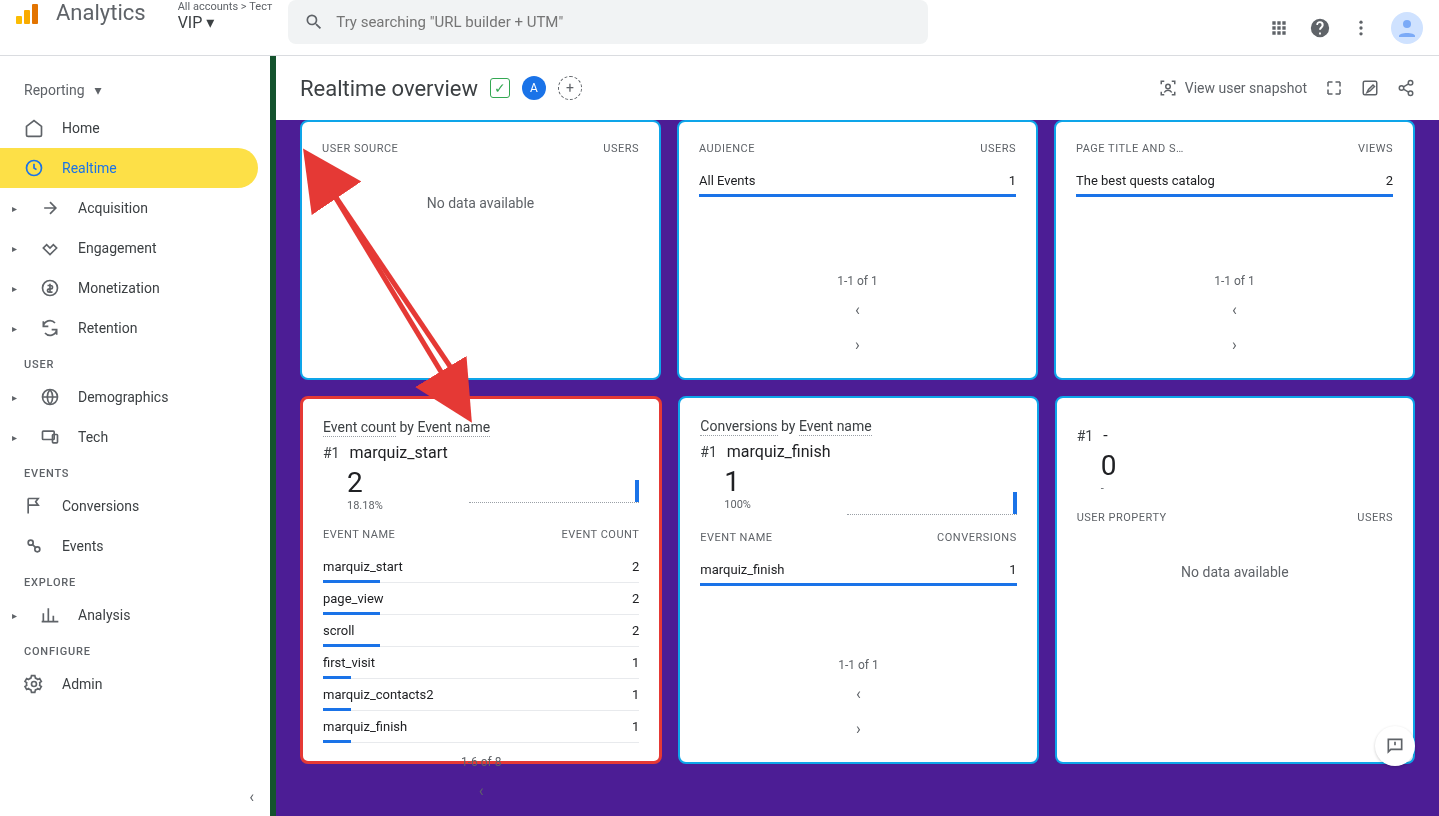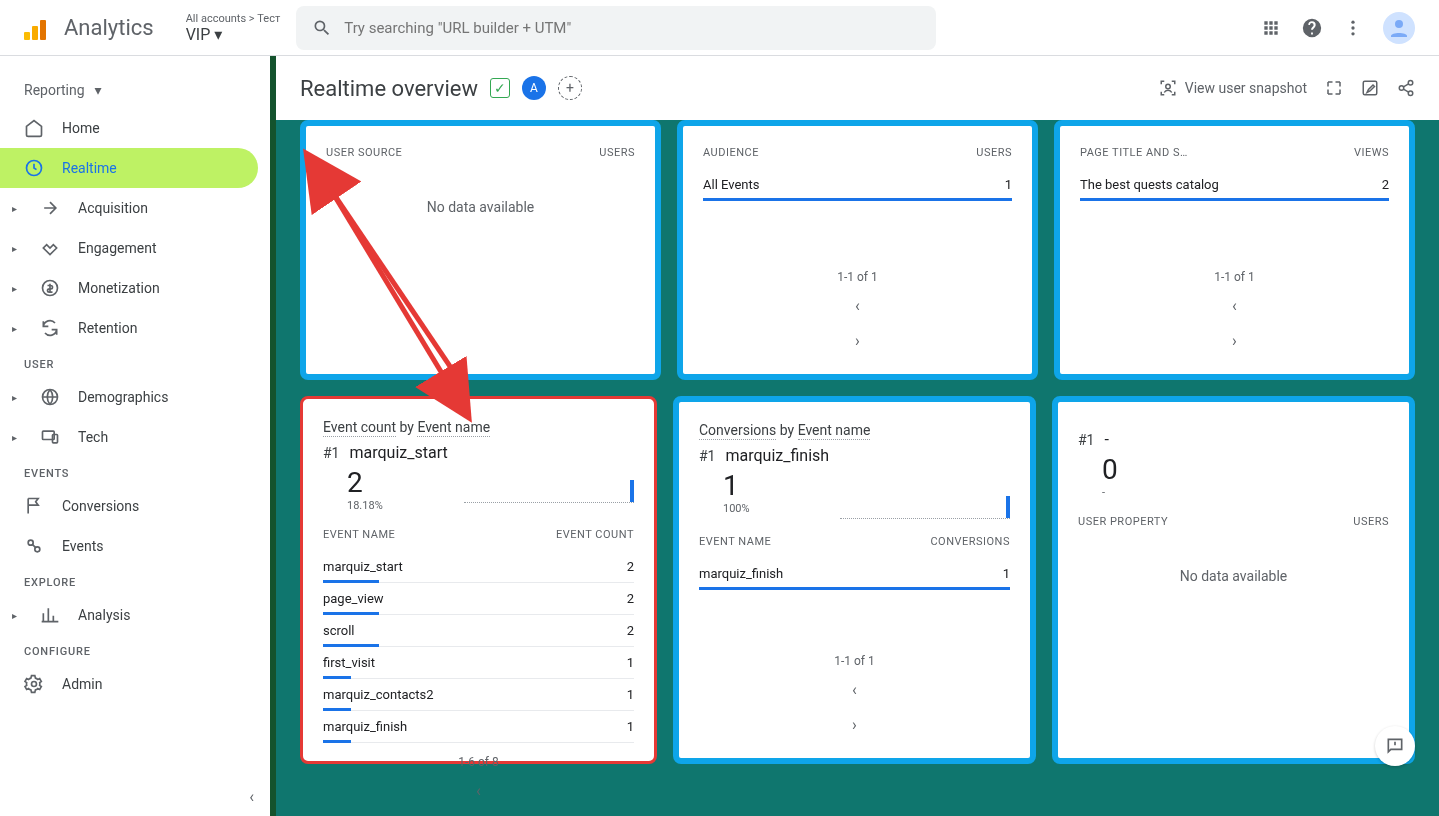--- a/index.html
+++ b/index.html
@@ -1,18 +1,18 @@
 <!DOCTYPE html>
 <html><head>
 <meta charset="utf-8">
 <style>
 * { box-sizing: border-box; margin: 0; padding: 0; font-family: 'Google Sans', Roboto, Arial, sans-serif; }
 body { background: #fff; color: #202124; overflow: hidden; }
 
-.topbar { height: 56px; display: flex; align-items: center; padding: 0 24px; border-bottom: 1px solid #dadce0; gap: 16px; }
+.topbar { height: 56px; display: flex; padding: 0 16px; border-bottom: 1px solid #dadce0; gap: 16px; }
 .logo { width: 24px; height: 24px; display: flex; align-items: flex-end; gap: 2px; }
 .logo span { display: inline-block; width: 6px; background: #f4b400; border-radius: 1px; }
 .logo span:nth-child(1){height:8px;background:#fbbc04}
 .logo span:nth-child(2){height:14px;background:#f9ab00}
 .logo span:nth-child(3){height:20px;background:#e37400}
 .logo-text { font-size: 22px; color: #5f6368; font-weight: 400; }
 .account-picker { display: flex; flex-direction: column; font-size: 12px; color: #5f6368; margin-left: 16px; }
 .account-picker .top { font-size: 11px; }
 .account-picker .bottom { font-size: 16px; color: #3c4043; display: flex; align-items: center; gap: 4px; }
 .search-wrap { flex: 1; max-width: 640px; }
@@ -21,37 +21,37 @@
 .topbar-right { margin-left: auto; display: flex; align-items: center; gap: 20px; color: #5f6368; }
 .avatar { width: 32px; height: 32px; border-radius: 50%; background: #cfe2ff; display: flex; align-items: center; justify-content: center; }
 
 .layout { display: flex; height: calc(100vh - 56px); }
 .sidebar { width: 276px; border-right: 6px solid #14532d; padding-top: 16px; overflow-y: auto; background: #fff; position: relative; }
 .sidebar-section-title { font-size: 11px; font-weight: 500; color: #5f6368; letter-spacing: 0.8px; padding: 10px 24px 6px; text-transform: uppercase; }
 .sidebar-item { display: flex; align-items: center; gap: 18px; padding: 10px 24px; font-size: 14px; color: #3c4043; cursor: pointer; border-radius: 0 24px 24px 0; margin-right: 12px; }
 .sidebar-item.indent { padding-left: 12px; }
 .sidebar-item .chev { width: 10px; color: #5f6368; font-size: 10px; }
 .sidebar-item .icon { width: 20px; height: 20px; color: #5f6368; display:flex;align-items:center;justify-content:center;}
-.sidebar-item.active { background: #bef264; color: #1a73e8; }
+.sidebar-item.active { background: #fde047; color: #1a73e8; }
 .sidebar-item.active .icon { color: #1a73e8; }
 .sidebar-item.reporting { color: #5f6368; font-size: 14px; gap: 10px; }
 .sidebar-collapse { position: absolute; bottom: 10px; right: 16px; color: #5f6368; cursor: pointer; }
 
-.main { flex: 1; display: flex; flex-direction: column; background: #0f766e; overflow: hidden;}
+.main { flex: 1; display: flex; flex-direction: column; background: #4c1d95; overflow: hidden;}
 .main-header { height: 64px; background: #fff; display: flex; align-items: center; padding: 0 24px; gap: 12px; }
 .main-title { font-size: 22px; color: #3c4043; }
 .badge { width:20px;height:20px;border:1px solid #34a853;border-radius:3px;display:flex;align-items:center;justify-content:center;color:#34a853;font-size:14px}
 .pill { width: 24px; height: 24px; border-radius: 50%; background: #1a73e8; color: #fff; font-size: 12px; display: flex; align-items: center; justify-content: center; }
 .pill-add { width: 24px; height: 24px; border-radius: 50%; border: 1px dashed #5f6368; color: #5f6368; font-size: 14px; display: flex; align-items: center; justify-content: center; cursor: pointer; }
 .main-header-right { margin-left: auto; display: flex; align-items: flex-start; gap: 18px; color: #5f6368; font-size: 14px; }
 .icon-btn { cursor: pointer; display: flex; align-items: center; gap:8px;}
 
 .content { flex: 1; padding: 0 24px 24px; overflow-y: auto; position: relative; }
 .card-row { display: flex; gap: 16px; }
-.card { background: #fff; border: 6px solid #0ea5e9; border-radius: 8px; flex: 1; display: flex; flex-direction: column; padding: 20px; min-width: 0; }
+.card { background: #fff; border: 2px solid #0ea5e9; border-radius: 8px; flex: 1; display: flex; flex-direction: column; padding: 20px; min-width: 0; }
 .card.highlight { border: 3px solid #e53935; }
 .card-header-row { display: flex; justify-content: space-between; font-size: 11px; letter-spacing: 0.5px; color: #5f6368; text-transform: uppercase; margin-bottom: 10px;}
 .card-title { font-size: 14px; color: #3c4043; }
 .card-title-dotted { border-bottom: 1px dotted #9aa0a6; padding-bottom: 1px; cursor: pointer; }
 .no-data { text-align: center; color: #5f6368; font-size: 14px; padding: 30px 0; }
 .row-item { display: flex; justify-content: space-between; font-size: 13px; padding: 8px 0; border-bottom: 1px solid #e8eaed; position: relative; cursor: pointer;}
 .row-item .bar { position: absolute; bottom: -1px; left: 0; height: 3px; background: #1a73e8; }
 .pager { display: flex; justify-content: flex-end; align-items: center; gap: 8px; font-size: 12px; color: #5f6368; margin-top: auto; padding-top: 12px; flex-direction: column;}
 .pager .arrow { cursor: pointer; color: #5f6368; font-size: 16px; padding: 4px;}
 

